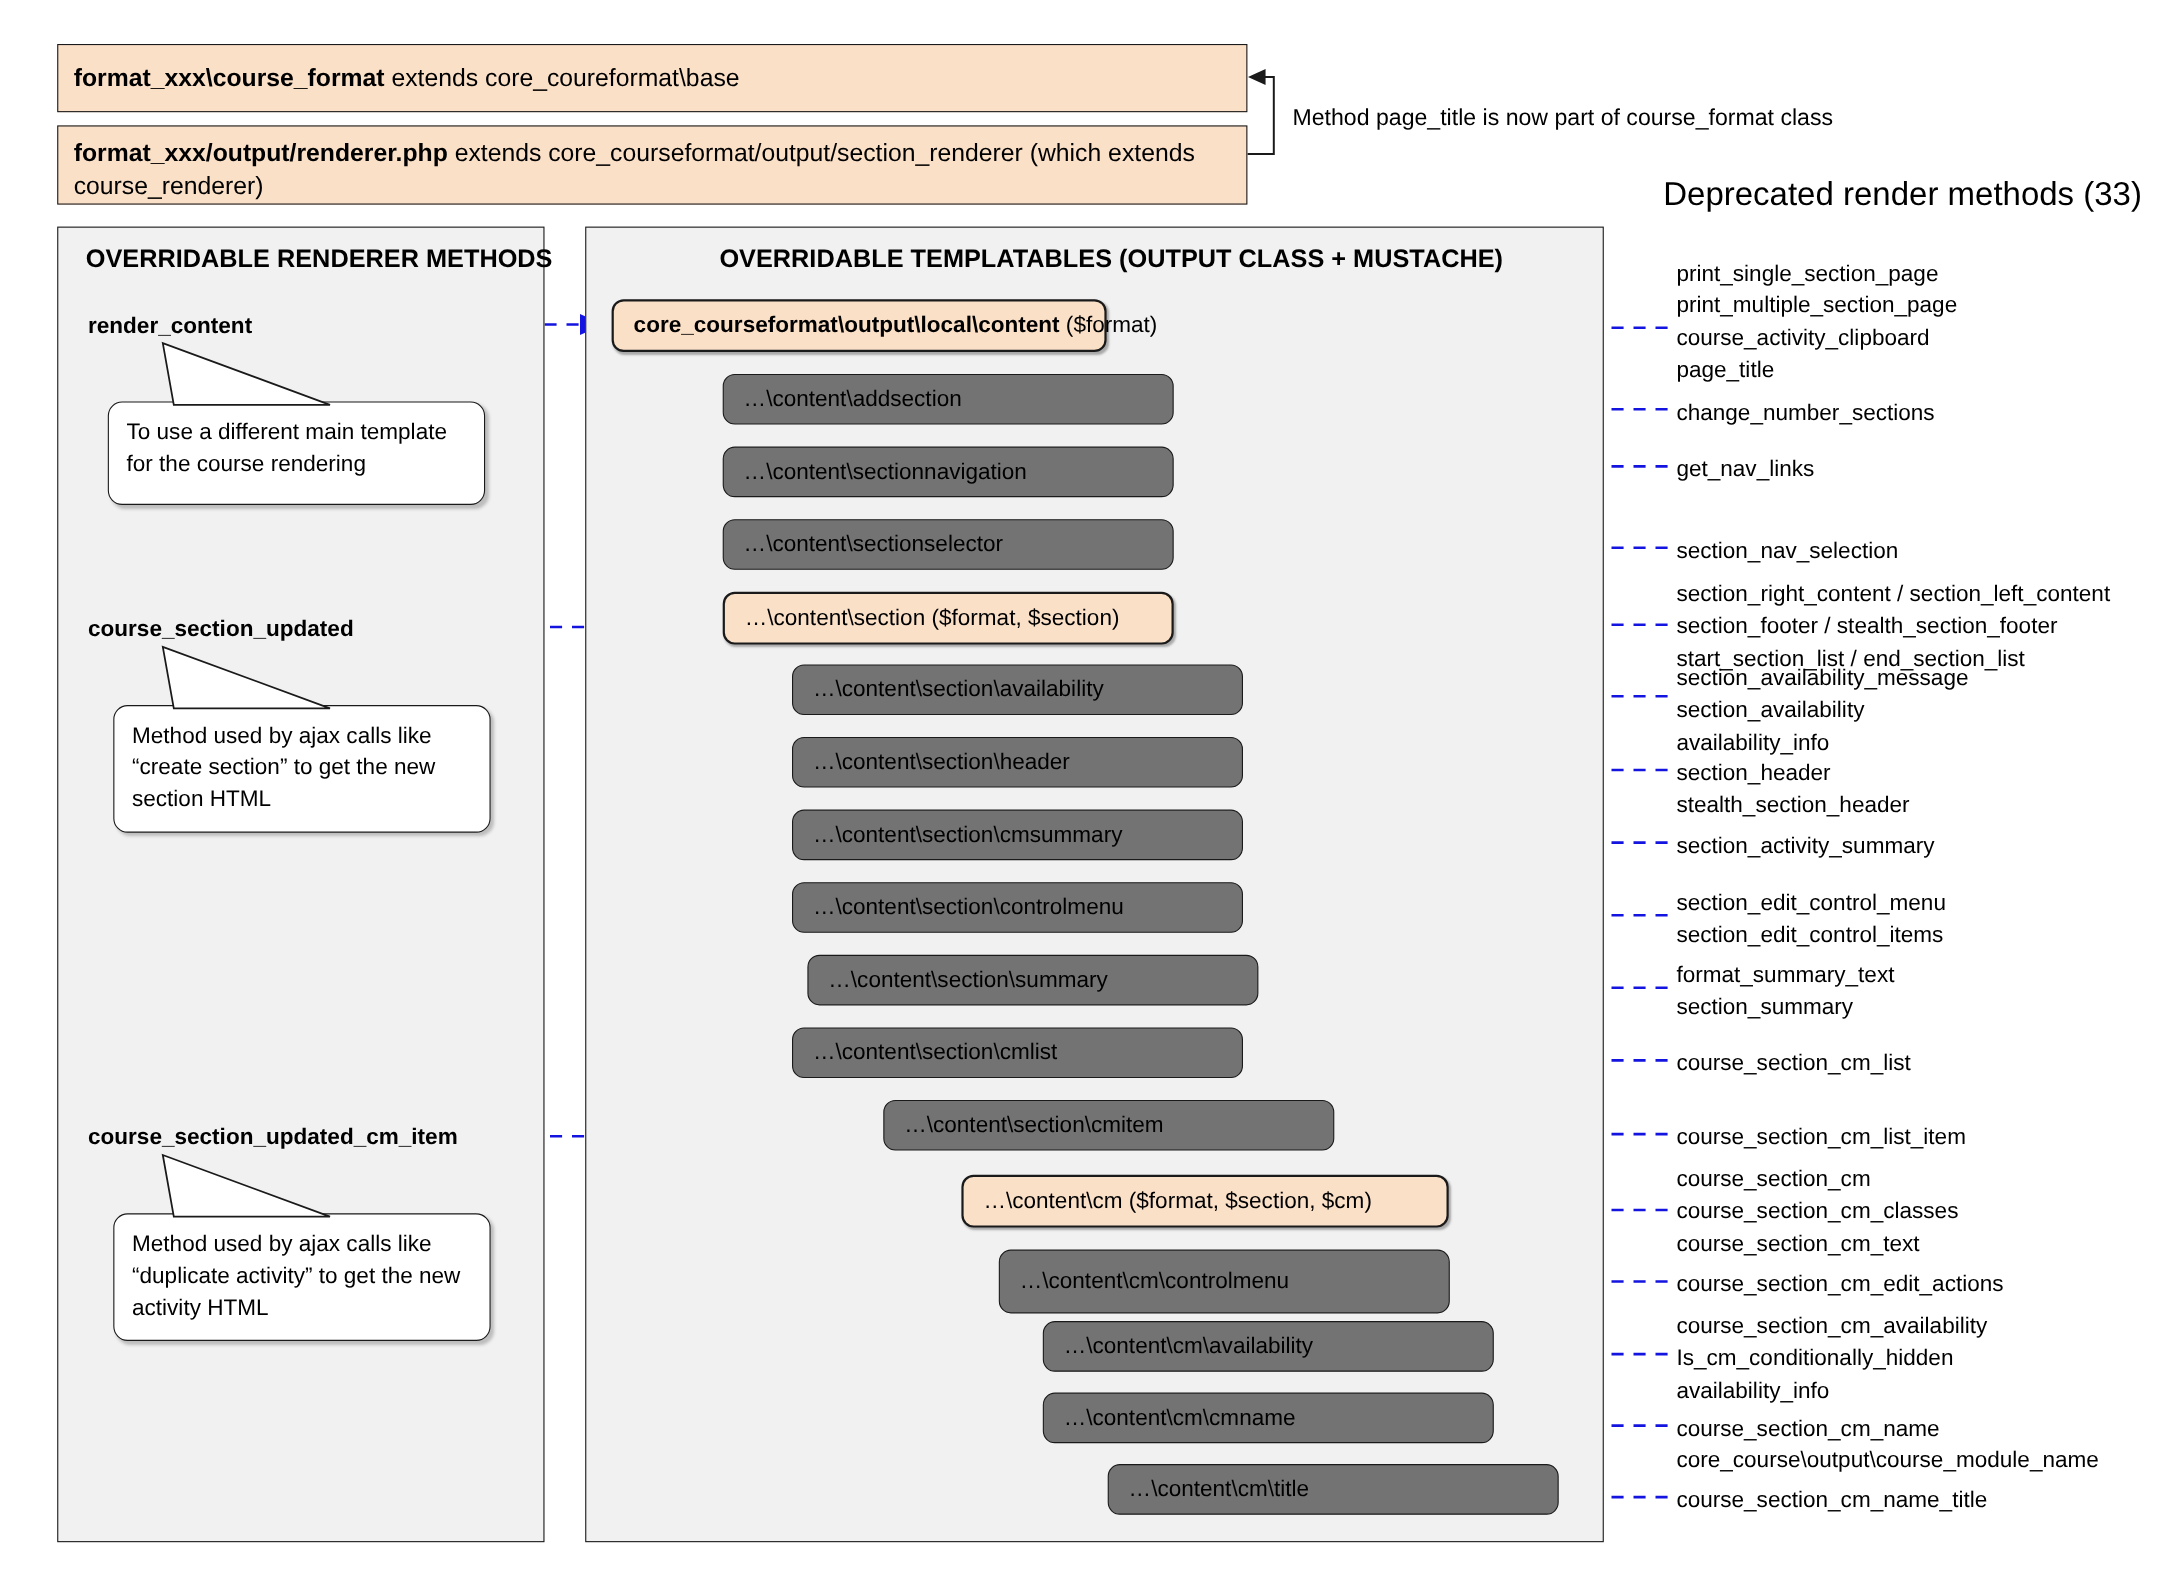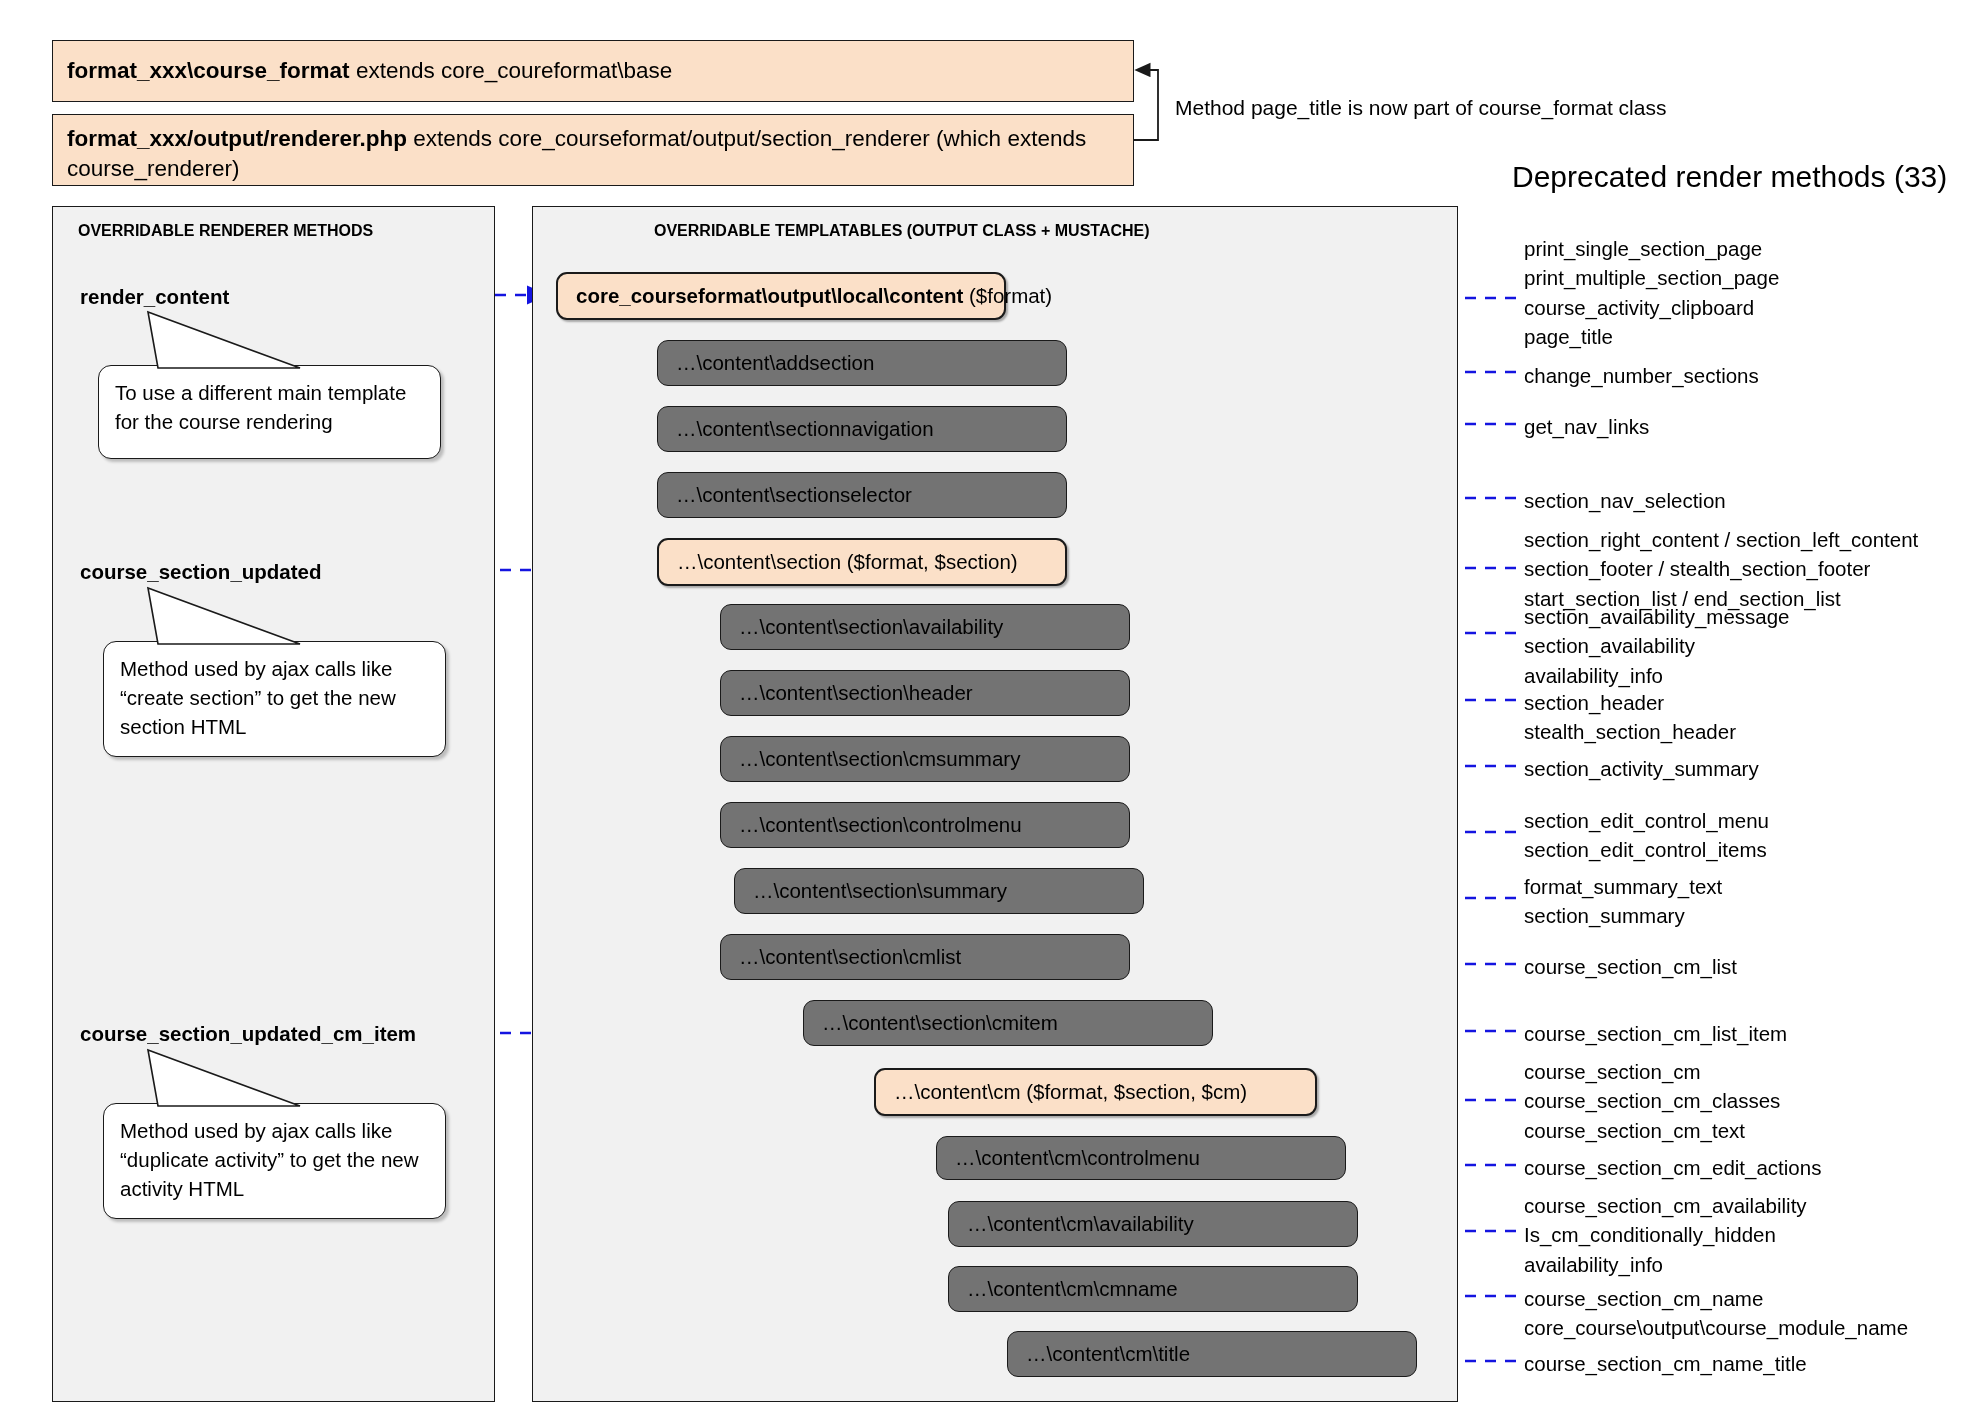--- a/index.html
+++ b/index.html
@@ -54,21 +54,21 @@
 
   
   .panel {
     position: absolute;
     background: #f1f1f1;
     border: 1.8px solid #1a1a1a;
     box-sizing: border-box;
   }
   .panel-title {
     position: absolute;
-    font-size: 16px;
+    font-size: 23px;
     font-weight: bold;
     white-space: nowrap;
   }
 
   
   .method-label {
     position: absolute;
     font-size: 20.5px;
     font-weight: bold;
     white-space: nowrap;
@@ -248,21 +248,21 @@
   </div>
 
   <div class="tbox" style="left:803px; top:1000px; width:410px; height:46px;">
     <span>…\content\section\cmitem</span>
   </div>
 
   <div class="tbox accent" style="left:874px; top:1068px; width:443px; height:48px;">
     <span>…\content\cm ($format, $section, $cm)</span>
   </div>
 
-  <div class="tbox" style="left:936px; top:1136px; width:410px; height:44px;">
+  <div class="tbox" style="left:908px; top:1136px; width:410px; height:58px;">
     <span>…\content\cm\controlmenu</span>
   </div>
 
   <div class="tbox" style="left:948px; top:1201px; width:410px; height:46px;">
     <span>…\content\cm\availability</span>
   </div>
 
   <div class="tbox" style="left:948px; top:1266px; width:410px; height:46px;">
     <span>…\content\cm\cmname</span>
   </div>

